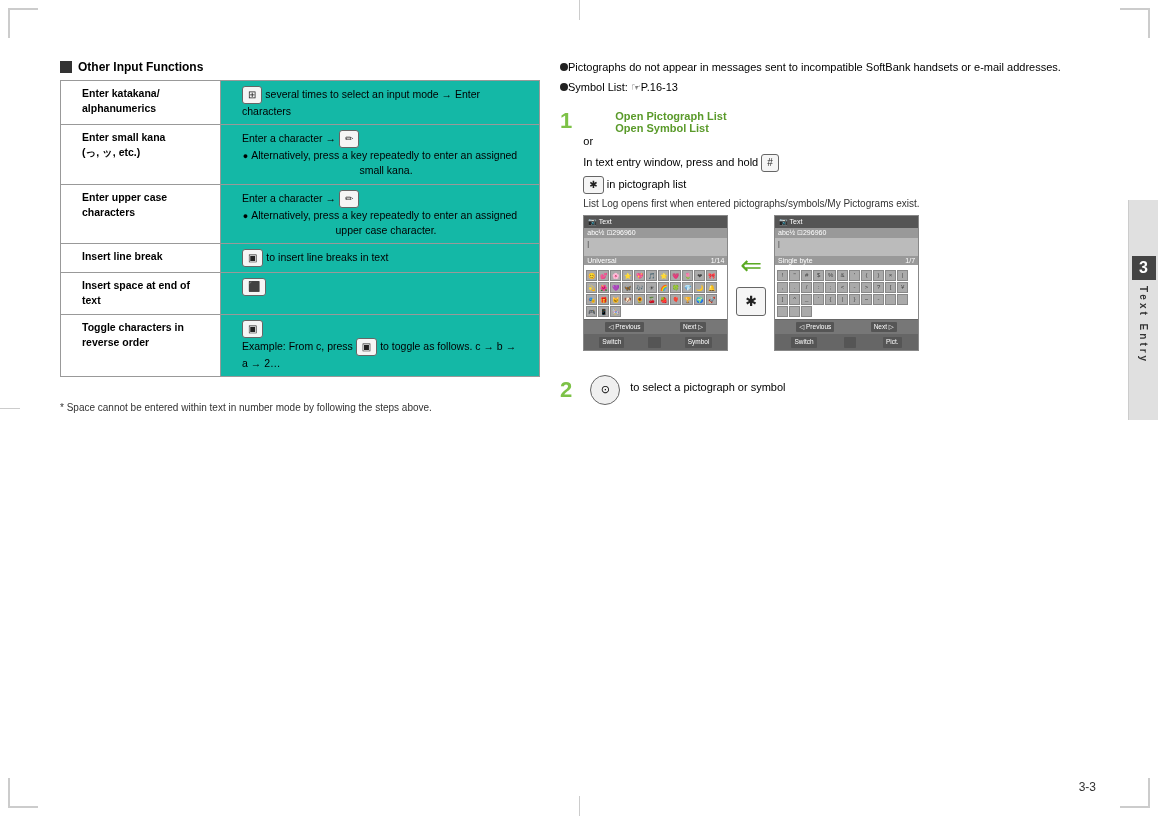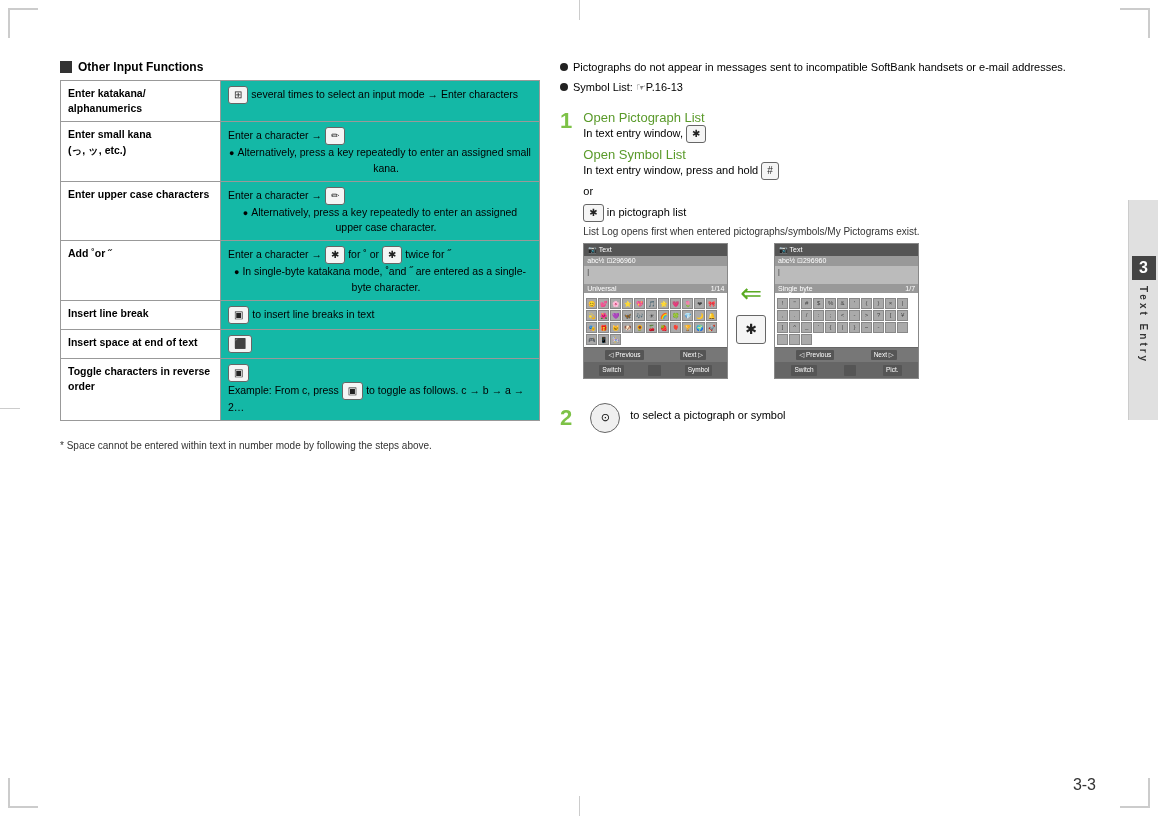--- a/index.html
+++ b/index.html
@@ -69,54 +69,53 @@
     }
 
     
     .input-table {
       width: 100%;
       border-collapse: collapse;
       font-size: 10.5px;
     }
     .input-table td {
       border: 1px solid #999;
-      padding: 5px 7px;
+      padding: 5px 21px;
       vertical-align: top;
       line-height: 1.45;
     }
     .input-table td:first-child {
       font-weight: bold;
       background: #fff;
       width: 160px;
     }
     .input-table td:last-child {
       background: #14b8a6;
     }
     .bullet { display: block; padding-left: 12px; text-indent: -12px; text-align: center; }
     .bullet::before { content: '●'; margin-right: 3px; font-size: 9px; }
 
     .footnote {
       font-size: 10px;
-      margin-top: 18px;
+      margin-top: 24px;
       color: #333;
       line-height: 1.4;
     }
 
     
     .right-col {
       flex: 1;
       display: flex;
       flex-direction: column;
       gap: 10px;
     }
 
     .bullet-item {
       display: flex;
       align-items: flex-start;
-      gap: 5px;
       font-size: 11px;
       line-height: 1.45;
       margin-bottom: 4px;
     }
     .bullet-dot {
       width: 8px;
       height: 8px;
       border-radius: 50%;
       background: #222;
       flex-shrink: 0;
@@ -136,22 +135,23 @@
       margin-right: 8px;
       line-height: 1;
     }
     .step-content {
       display: inline-block;
       vertical-align: top;
       width: calc(100% - 35px);
     }
     .step-label-green {
       color: #5a9a2a;
-      font-weight: normal;
-      font-size: 13px;
+      font-weight: bold;
+      font-size: 11px;
+      margin-left: 32px;
     }
     .step-text {
       font-size: 11px;
       line-height: 1.45;
       margin-bottom: 4px;
     }
     .step-text-small {
       font-size: 10px;
       color: #333;
     }
@@ -282,27 +282,20 @@
         </tr>
 
         <tr>
           <td>Enter upper case characters</td>
           <td>
             Enter a character → <span class="key-btn">✏</span>
             <span class="bullet">Alternatively, press a key repeatedly to enter an assigned upper case character.</span>
           </td>
         </tr>
 
-        <tr>
-          <td>Add ˚or ˝</td>
-          <td>
-            Enter a character → <span class="key-btn">✱</span> for ˚ or <span class="key-btn">✱</span> twice for ˝
-            <span class="bullet">In single-byte katakana mode, ˚and ˝ are entered as a single-byte character.</span>
-          </td>
-        </tr>
 
         <tr>
           <td>Insert line break</td>
           <td>
             <span class="key-btn">▣</span> to insert line breaks in text
           </td>
         </tr>
 
         <tr>
           <td>Insert space at end of text</td>
@@ -338,28 +331,25 @@
       <div class="bullet-item">
         <div class="bullet-dot"></div>
         <span>Symbol List: ☞P.16-13</span>
       </div>
     </div>
 
     <div class="step">
       <span class="step-num">1</span>
       <div class="step-content">
         <div class="step-label-green">Open Pictograph List</div>
-        <div class="step-text">
-          In text entry window, <span class="key-btn">✱</span>
-        </div>
         <div class="step-label-green">Open Symbol List</div>
+        <div class="step-text">or</div>
         <div class="step-text">
           In text entry window, press and hold <span class="key-btn">#</span>
         </div>
-        <div class="step-text">or</div>
         <div class="step-text">
           <span class="key-btn">✱</span> in pictograph list
         </div>
         <div class="step-text-small">
           List Log opens first when entered pictographs/symbols/My Pictograms exist.
         </div>
 
         
         <div class="phones-area">
 
@@ -507,13 +497,13 @@
 
   </div>
 
 </div>
 
 <div style="position:absolute; right:0; top:200px; width:30px; height:220px; background:#e0e0e0; border-left:1px solid #ccc; display:flex; flex-direction:column; align-items:center; justify-content:center; gap:6px;">
   <div style="background:#444; color:#fff; font-size:16px; font-weight:bold; width:24px; height:24px; display:flex; align-items:center; justify-content:center;">3</div>
   <div style="writing-mode:vertical-rl; text-orientation:mixed; font-size:10px; color:#333; font-weight:bold; letter-spacing:3px;">Text Entry</div>
 </div>
 
-<div style="position:absolute; bottom:22px; right:62px; font-size:16px; color:#333;margin-top:36px;">3-3</div>
+<div style="position:absolute; bottom:22px; right:62px; font-size:12px; color:#333;margin-top:36px;">3-3</div>
 
 </body></html>

